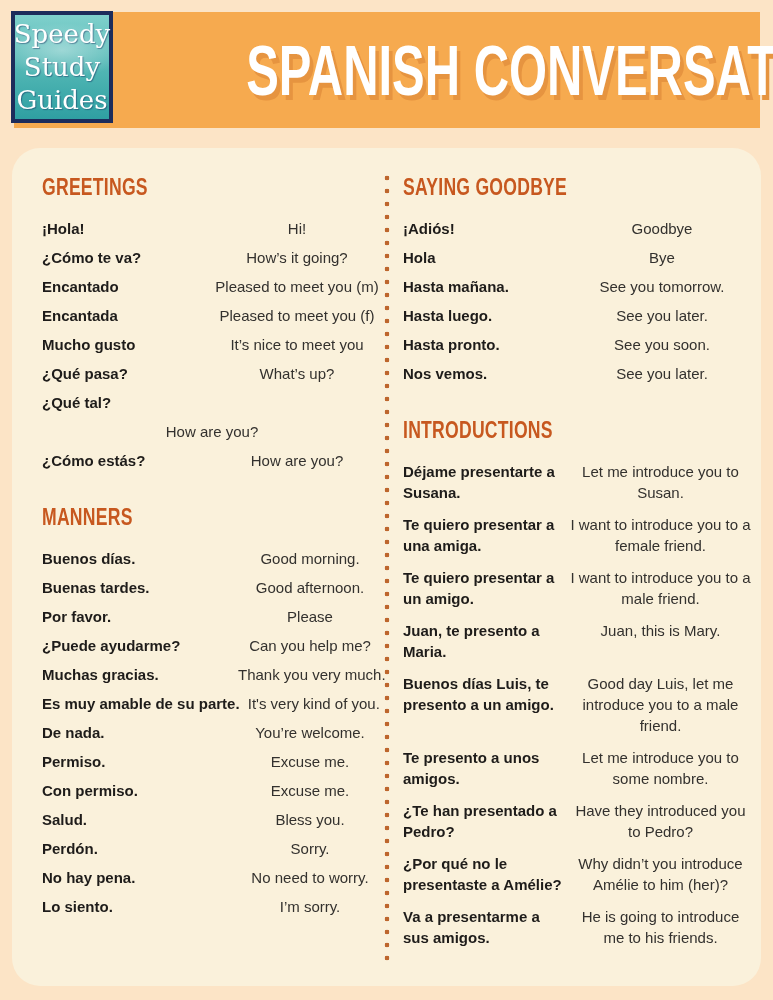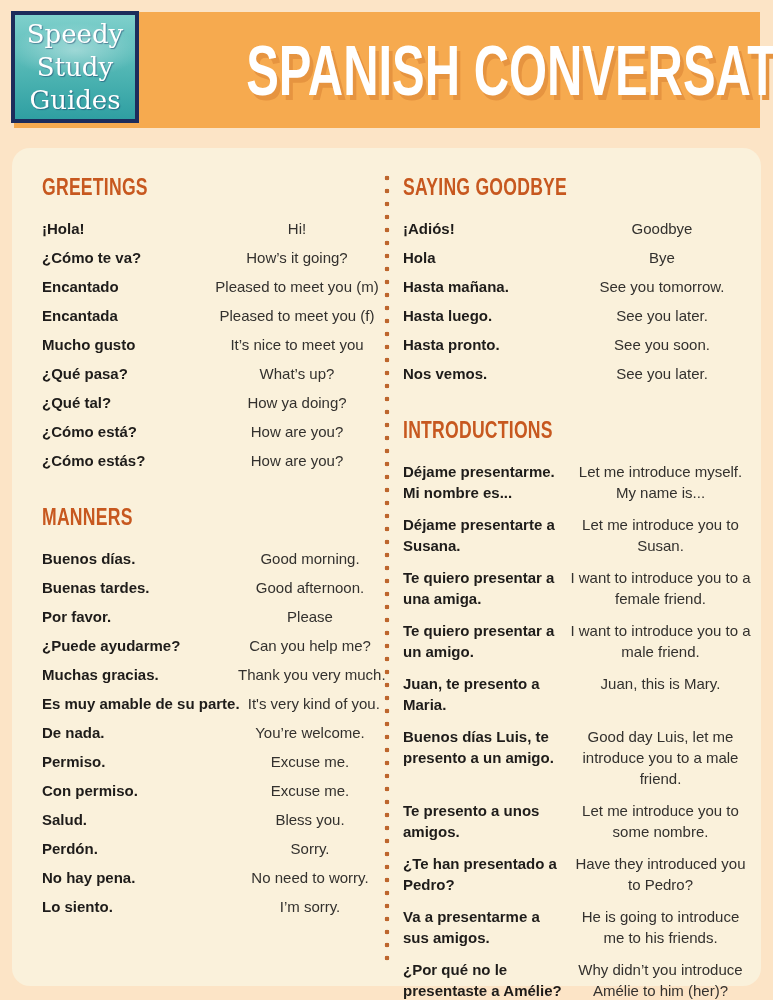--- a/index.html
+++ b/index.html
@@ -34,41 +34,41 @@
     color:#ffffff;
     font-size:67px;
     font-weight:800;
     letter-spacing:0px;
     white-space:nowrap;
     transform:scale(0.73,1.04);
     transform-origin:center center;
     text-shadow:5px 5px 0 var(--title-shadow);
   }
   .logo{
-    position:absolute;left:11px;top:11px;width:128px;height:112px;
+    position:absolute;left:11px;top:11px;width:102px;height:112px;
     border:4px solid var(--logo-border);
     background:
       radial-gradient(ellipse 90px 38px at 50% 34%, rgba(255,255,255,.38), rgba(255,255,255,0) 72%),
       linear-gradient(180deg,var(--logo-top) 0%, #4fb5b3 55%, var(--logo-bottom) 100%);
     display:flex;flex-direction:column;align-items:center;justify-content:center;
     z-index:2;
   }
   .logo-line{
     font-family:"DejaVu Serif","Liberation Serif",serif;
     color:#ffffff;
     font-size:26px;
     line-height:33px;
     text-shadow:1px 1px 1px rgba(20,40,90,.45);
     white-space:nowrap;
   }
   
   .panel{
     position:absolute;left:12px;top:148px;width:749px;height:838px;
     background:var(--panel-bg);
-    border-radius:18px;
+    border-radius:28px;
     display:flex;
   }
   .col{display:flex;flex-direction:column;}
   .col-left{width:372px;padding:27px 2px 0 30px;}
   .divider{
     width:6px;
     margin:24px 0 22px 0;
     background-image:radial-gradient(circle 2.2px at 3px 6px, var(--dot) 2.1px, rgba(0,0,0,0) 2.6px);
     background-size:6px 13px;
     background-repeat:repeat-y;
@@ -161,25 +161,23 @@
     <span class="en">It’s nice to meet you</span>
   </div>
 
   <div class="row">
     <span class="es">¿Qué pasa?</span>
     <span class="en">What’s up?</span>
   </div>
 
   <div class="row">
     <span class="es">¿Qué tal?</span>
-    <span class="en">How ya doing?</span>
-  </div>
-
-  <div class="row">
-    <span class="es">¿Cómo está?</span>
+  </div>
+
+  <div class="row">
     <span class="en">How are you?</span>
   </div>
 
   <div class="row">
     <span class="es">¿Cómo estás?</span>
     <span class="en">How are you?</span>
   </div>
 </div>
 
   <div class="section">
@@ -283,24 +281,20 @@
 
   <div class="row">
     <span class="es">Nos vemos.</span>
     <span class="en">See you later.</span>
   </div>
 </div>
 
   <div class="section">
     <div class="section-title"><span>INTRODUCTIONS</span></div>
 
-  <div class="row">
-    <span class="es">Déjame presentarme. Mi nombre es...</span>
-    <span class="en">Let me introduce myself. My name is...</span>
-  </div>
 
   <div class="row">
     <span class="es">Déjame presentarte a Susana.</span>
     <span class="en">Let me introduce you to Susan.</span>
   </div>
 
   <div class="row">
     <span class="es">Te quiero presentar a una amiga.</span>
     <span class="en">I want to introduce you to a female friend.</span>
   </div>
@@ -324,23 +318,23 @@
     <span class="es">Te presento a unos amigos.</span>
     <span class="en">Let me introduce you to some nombre.</span>
   </div>
 
   <div class="row">
     <span class="es">¿Te han presentado a Pedro?</span>
     <span class="en">Have they introduced you to Pedro?</span>
   </div>
 
   <div class="row">
+    <span class="es">¿Por qué no le presentaste a Amélie?</span>
+    <span class="en">Why didn’t you introduce Amélie to him (her)?</span>
+  </div>
+
+  <div class="row">
     <span class="es">Va a presentarme a sus amigos.</span>
     <span class="en">He is going to introduce me to his friends.</span>
   </div>
-
-  <div class="row">
-    <span class="es">¿Por qué no le presentaste a Amélie?</span>
-    <span class="en">Why didn’t you introduce Amélie to him (her)?</span>
-  </div>
 </div>
 </div>
 </div>
 
 </body></html>

